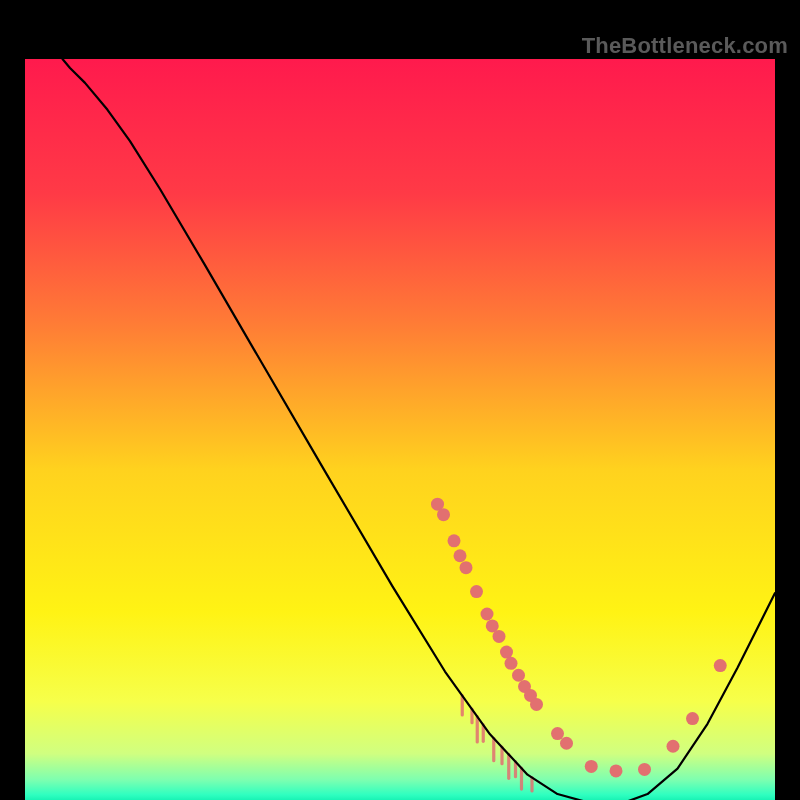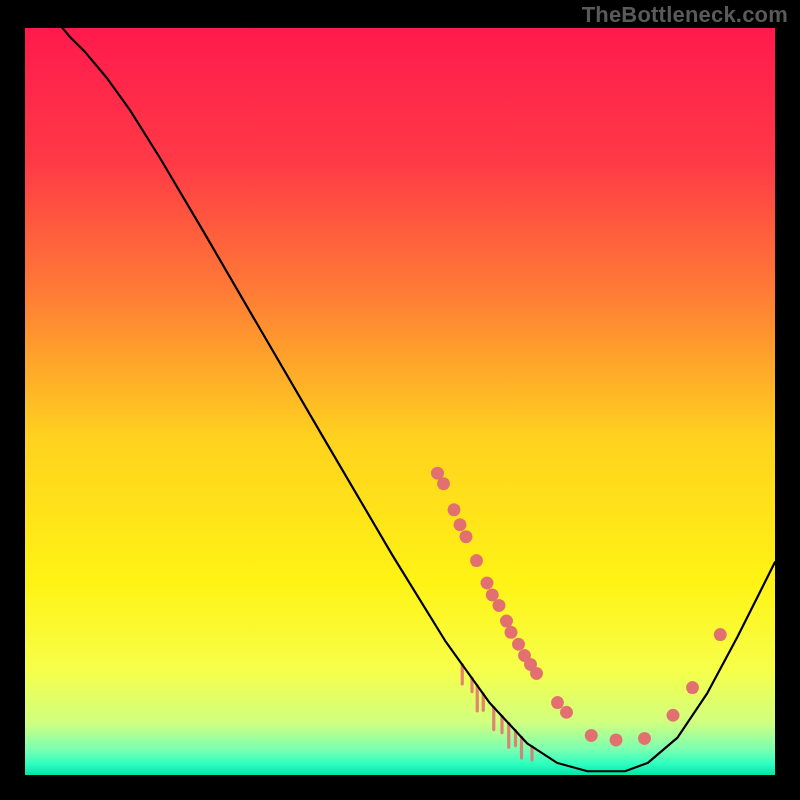--- a/index.html
+++ b/index.html
@@ -8,20 +8,21 @@
     width: 800px;
     height: 800px;
     background: #000000;
     font-family: Arial, Helvetica, sans-serif;
     overflow: hidden;
   }
   .frame {
     position: relative;
     width: 800px;
     height: 597px;
+    margin-top: 31px;
   }
   .attribution {
     position: absolute;
     top: 2px;
     right: 12px;
     color: #5a5a5a;
     font-size: 22px;
     font-weight: 600;
     letter-spacing: 0.2px;
   }

